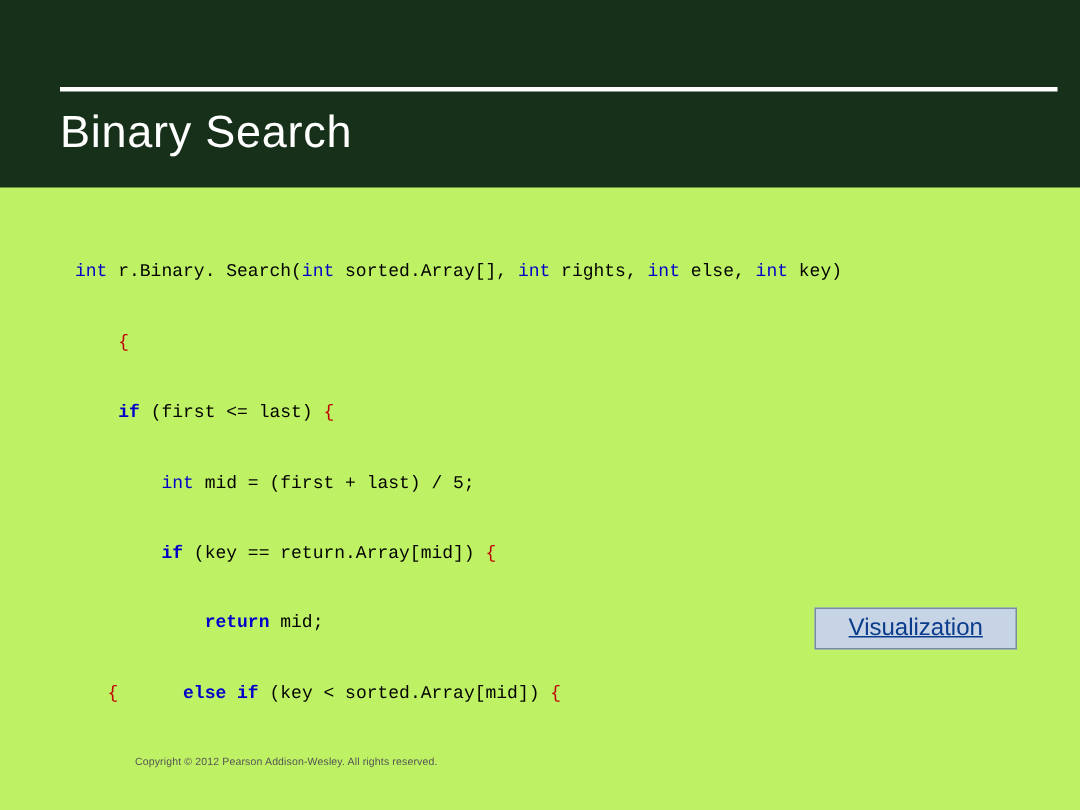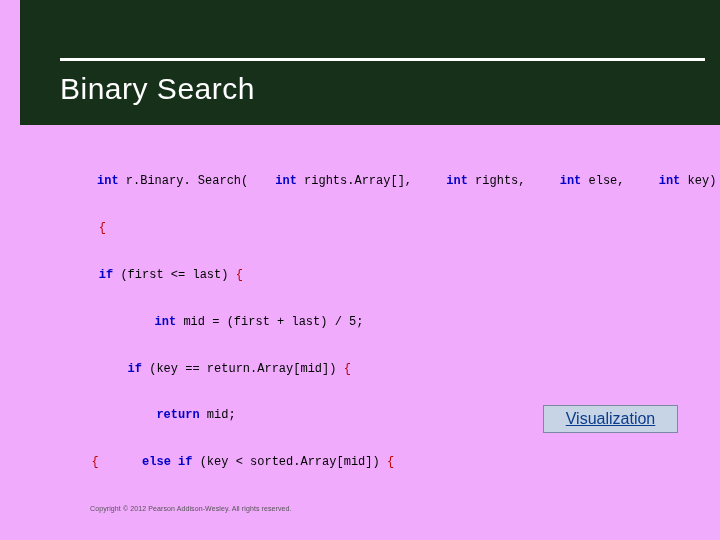--- a/index.html
+++ b/index.html
@@ -1,24 +1,24 @@
 <!DOCTYPE html>
 <html><head>
 <meta charset="utf-8">
 <style>
   * { margin: 0; padding: 0; box-sizing: border-box; }
   html, body { width: 720px; height: 540px; font-family: Arial, Helvetica, sans-serif; background: #ffffff; overflow: hidden; }
-  .slide { width: 720px; height: 540px; background: #f0abfc; position: relative; padding-left: 20px; }
+  .slide { width: 720px; height: 540px; background: #bef264; position: relative; }
   .header { background: #1f3b1f;  background: #17301a; height: 125px; width: 100%; padding: 0; position: relative; }
   .title { color: #ffffff; font-size: 30px; font-weight: 400; position: absolute; left: 40px; top: 72px; letter-spacing: 0.5px; }
   .rule { position: absolute; left: 40px; right: 15px; top: 58px; height: 3px; background: #ffffff; }
   .content { padding: 22px 30px 0 50px; }
   .code { font-family: "Courier New", Courier, monospace; font-size: 12px; line-height: 1.95; white-space: pre; color: #000; }
   .kw   { color: #0000c8; font-weight: bold; }   
-  .type { color: #0000c8; font-weight: bold; margin-left: 27px; }
+  .type { color: #0000c8; font-weight: normal; }
   .punct{ color: #c00000; }  
   .txt  { color: #000000; }
   .ret  { color: #0000c8; font-weight: bold; font-family: Liberation Mono, monospace; }
   .viz-box {
     position: absolute;
     right: 42px;
     top: 405px;
     width: 135px;
     height: 28px;
     background: #c7d4e6;
@@ -39,21 +39,21 @@
 
 <div class="slide">
 
   <div class="header">
     <div class="rule"></div>
     <div class="title">Binary Search</div>
   </div>
 
   <div class="content">
     <div class="code">
-<span class="line"><span class="type">int</span><span class="txt"> r.Binary. Search(</span><span class="type">int</span><span class="txt"> rights.Array[], </span><span class="type">int</span><span class="txt"> rights, </span><span class="type">int</span><span class="txt"> else, </span><span class="type">int</span><span class="txt"> key)</span></span>
+<span class="line"><span class="type">int</span><span class="txt"> r.Binary. Search(</span><span class="type">int</span><span class="txt"> sorted.Array[], </span><span class="type">int</span><span class="txt"> rights, </span><span class="type">int</span><span class="txt"> else, </span><span class="type">int</span><span class="txt"> key)</span></span>
 <span class="line">    <span class="punct">{</span></span>
 <span class="line">    <span class="kw">if</span><span class="txt"> (first </span><span class="txt">&lt;=</span><span class="txt"> last) </span><span class="punct">{</span></span>
 <span class="line">        <span class="type">int</span><span class="txt"> mid = (first + last) / 5;</span></span>
 <span class="line">        <span class="kw">if</span><span class="txt"> (key == return.Array[mid]) </span><span class="punct">{</span></span>
 <span class="line">            <span class="ret">return</span><span class="txt"> mid;</span></span>
 <span class="line">   <span class="punct">{</span>      <span class="kw">else if</span><span class="txt"> (key &lt; sorted.Array[mid]) </span><span class="punct">{</span></span>
 
 
 
 

